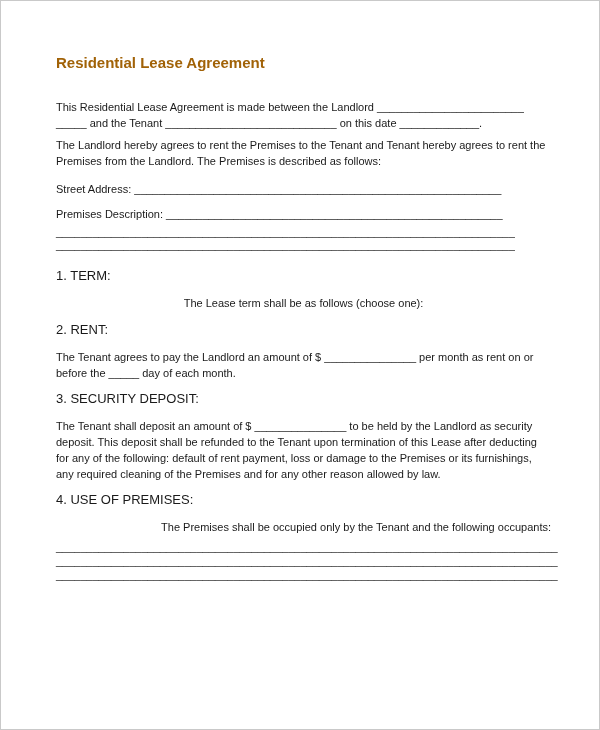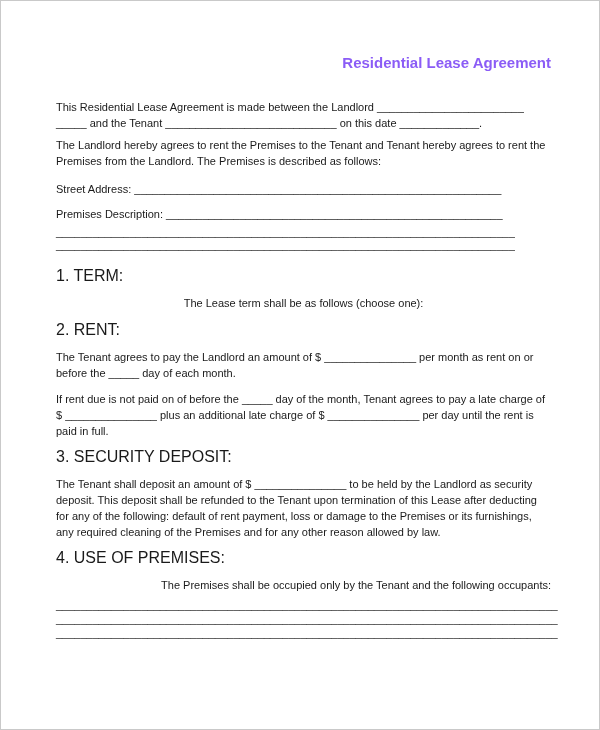--- a/index.html
+++ b/index.html
@@ -19,23 +19,23 @@
   }
   .content {
     padding: 52px 48px 0 55px;
     font-size: 11px;
     line-height: 16px;
   }
   .doc-title {
     font-size: 15px;
     font-weight: bold;
     line-height: 20px;
-    text-align: right;
+    text-align: left;
     margin: 0 0 26px 0;
-    color: #8b5cf6;
+    color: #a16207;
   }
   .para {
     margin: 0 0 10px 0;
   }
   .para.tight { margin-bottom: 6px; }
   .para.m11 { margin-bottom: 11px; text-align: center; }
   .para.m12 { margin-bottom: 12px; }
   .field-line {
     margin: 0 0 9px 0;
     white-space: nowrap;
@@ -46,21 +46,21 @@
     height: 13px;
     margin: 0;
     white-space: nowrap;
     color: #2a2a2a;
   }
   .rule-group { margin: 0 0 16px 0; }
   .rule-group.bottom { margin: 0; }
   .rule-group.bottom .rule-line { line-height: 14px; height: 14px; }
   .section-heading {
     font-weight: normal;
-    font-size: 16px;
+    font-size: 13px;
     margin: 0 0 11px 0;
   }
   .occupants-intro { margin-bottom: 5px; text-align: right; }
 </style>
 </head>
 <body>
 
 <div class="page">
   <div class="content">
 
@@ -82,21 +82,20 @@
     <h2 class="section-heading">1. TERM:</h2>
 
     <p class="para m11">The Lease term shall be as follows (choose one):</p>
 
 
 
     <h2 class="section-heading">2. RENT:</h2>
 
     <p class="para">The Tenant agrees to pay the Landlord an amount of $ _______________ per month as rent on or before the _____ day of each month.</p>
 
-    <p class="para">If rent due is not paid on of before the _____ day of the month, Tenant agrees to pay a late charge of $ _______________ plus an additional late charge of $ _______________ per day until the rent is paid in full.</p>
 
     <h2 class="section-heading">3. SECURITY DEPOSIT:</h2>
 
     <p class="para">The Tenant shall deposit an amount of $ _______________ to be held by the Landlord as security deposit. This deposit shall be refunded to the Tenant upon termination of this Lease after deducting for any of the following: default of rent payment, loss or damage to the Premises or its furnishings, any required cleaning of the Premises and for any other reason allowed by law.</p>
 
     <h2 class="section-heading">4. USE OF PREMISES:</h2>
 
     <p class="para occupants-intro">The Premises shall be occupied only by the Tenant and the following occupants:</p>
 
     <div class="rule-group bottom">

